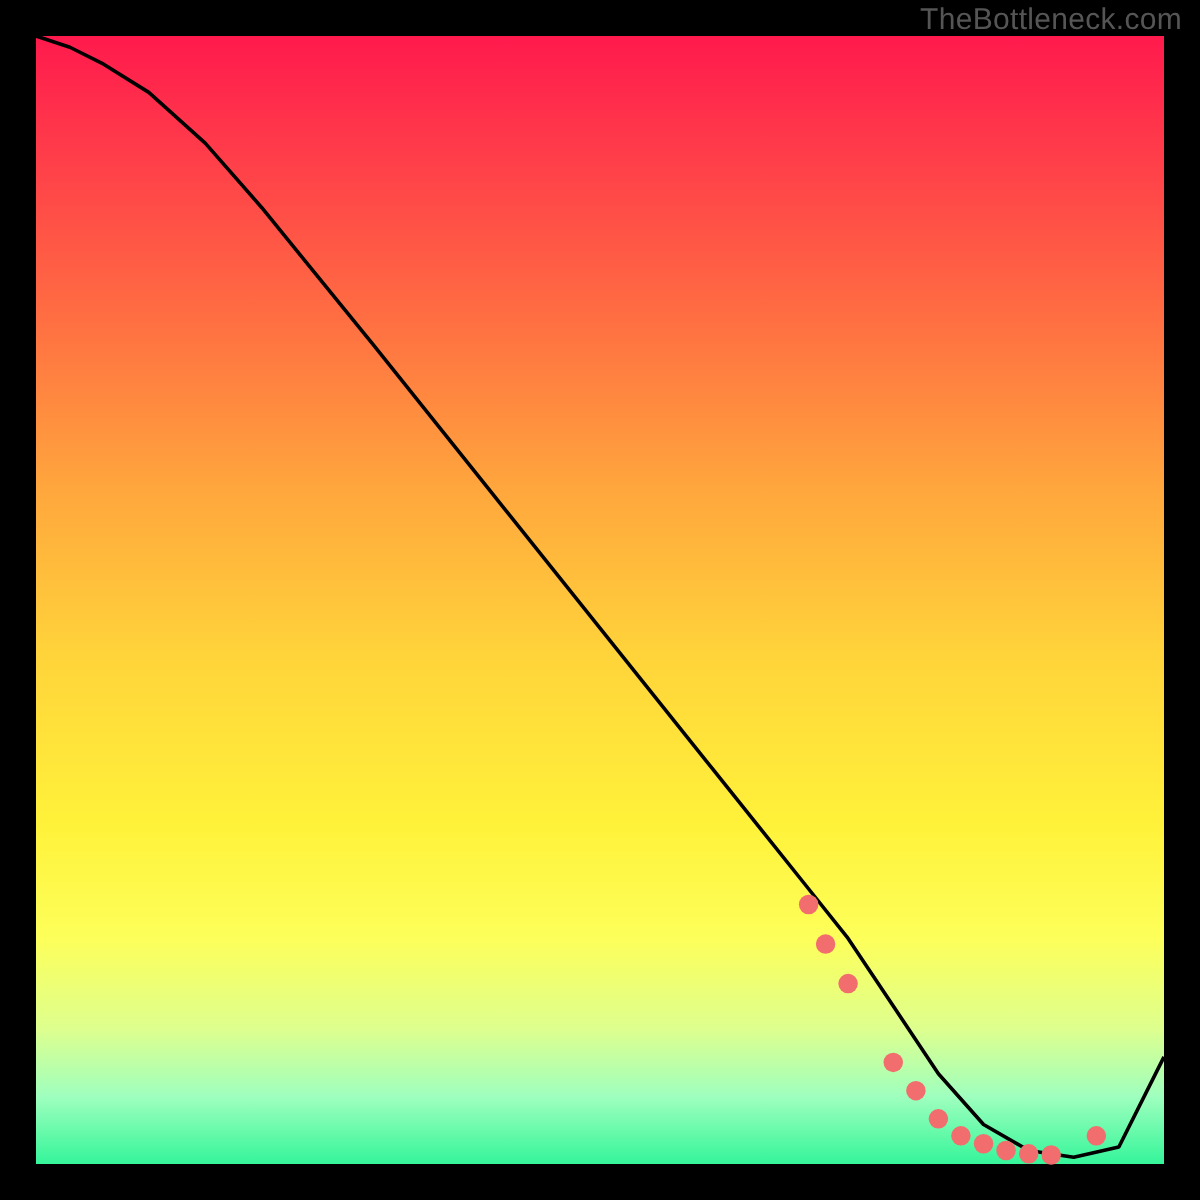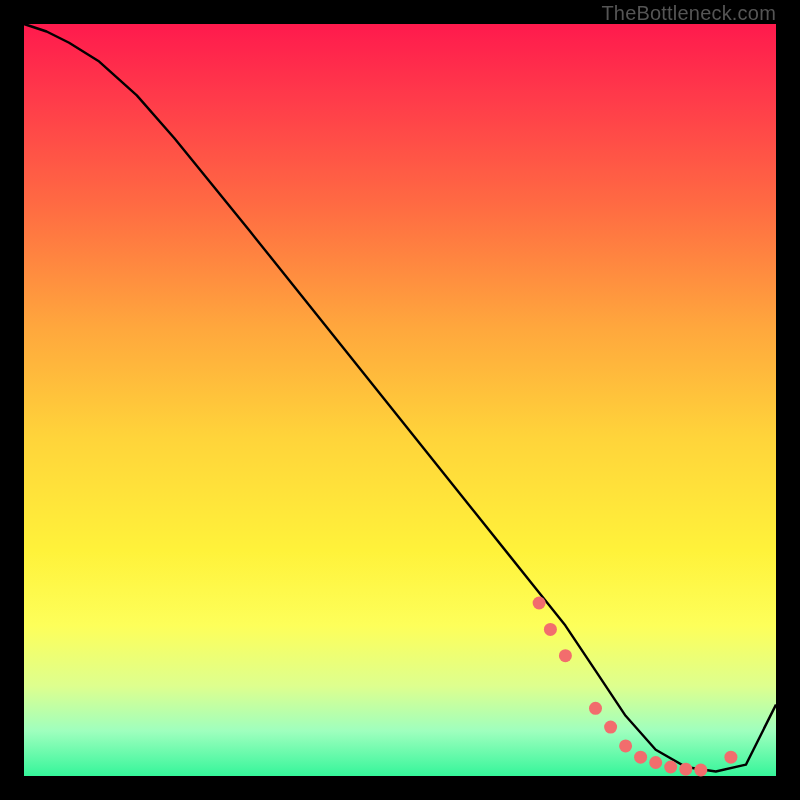--- a/index.html
+++ b/index.html
@@ -25,21 +25,21 @@
       #ffd43a 55%,
       #fff23a 70%,
       #fdff5a 80%,
       #deff8e 88%,
       #9fffbe 94%,
       #35f59a 100%);
   }
   .watermark {
     position: absolute;
     top: 2px;
-    right: 24px;
+    right: 12px;
     color: #555;
     font-size: 20px;
     letter-spacing: 0.2px;
     user-select: none;
   }
   svg.curve {
     position: absolute;
     left: 0;
     top: 0;
     width: 752px;

